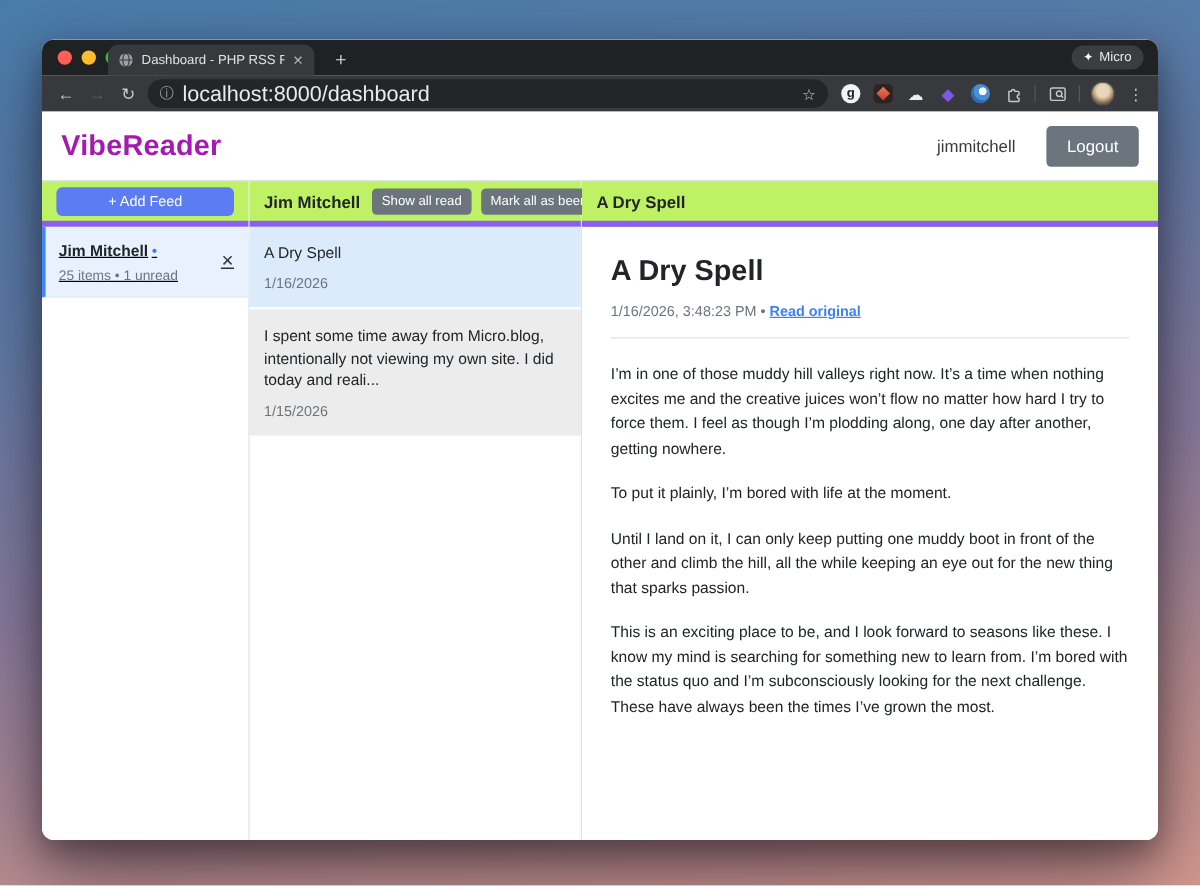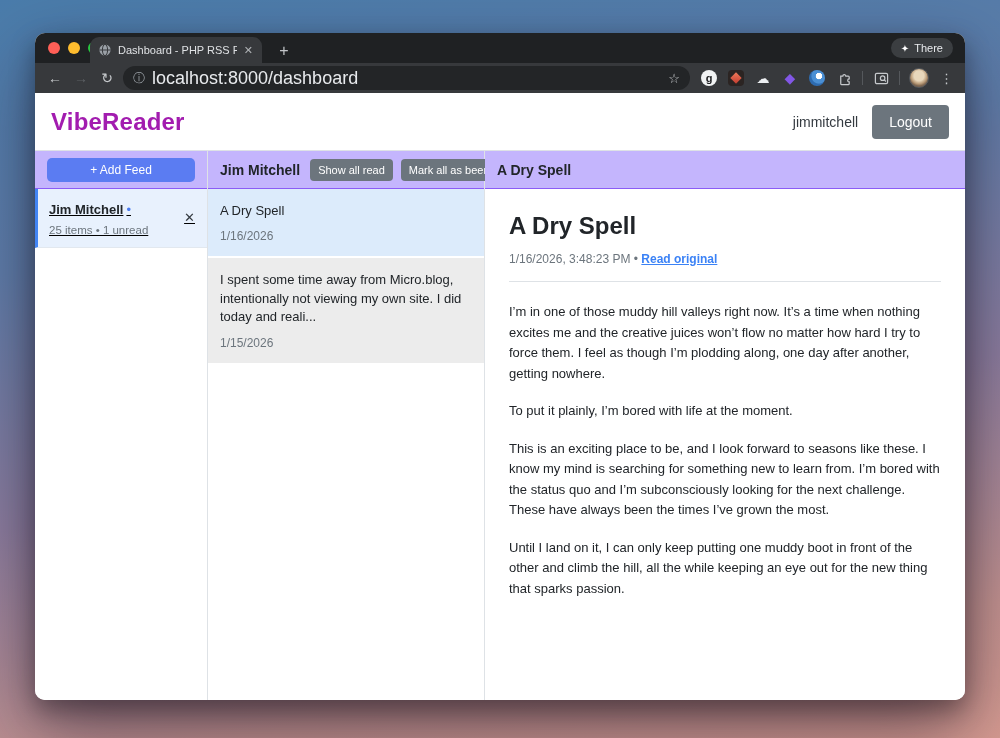--- a/index.html
+++ b/index.html
@@ -67,26 +67,26 @@
   .app { flex:1; display:flex; flex-direction:column; background:#fff; min-height:0; }
   .app-header {
     height:58px; border-bottom:1px solid #dee2e6; display:flex; align-items:center;
     padding:0 16px; justify-content:space-between; flex:0 0 auto;
   }
   .brand { font-size:24px; font-weight:bold; color:#a21caf; letter-spacing:.2px; }
   .hdr-right { display:flex; align-items:center; gap:14px; }
   .username { font-size:14px; color:#343a40; }
   .logout-btn {
     background:#6c757d; color:#fff; border:none; font-size:14px;
-    padding:9px 17px; border-radius:4px; font-family:inherit;
+    padding:9px 17px; border-radius:4px; font-family:inherit;margin-left:12px;
   }
   .columns { flex:1; display:flex; min-height:0; }
   .sidebar { width:173px; border-right:1px solid #dee2e6; display:flex; flex-direction:column; }
   .col-header {
-    height:38px; background:#c4b5fd; border-bottom:1px solid #8b5cf6;
+    height:38px; background:#bef264; border-bottom:5px solid #8b5cf6;
     display:flex; align-items:center; padding:0 12px; gap:8px; flex:0 0 auto;
   }
   .add-feed-btn {
     width:100%; background:#5b7cf2; color:#fff; border:none; border-radius:5px;
     font-size:12px; padding:5px 0; font-family:inherit;
   }
   .feed-item {
     background:#e8f1fd; border-left:3px solid #4285f4; border-bottom:1px solid #e2e8ef;
     padding:11px 10px 11px 11px; display:flex; align-items:flex-start;text-decoration:underline;
   }
@@ -132,21 +132,21 @@
           <circle cx="7" cy="7" r="5.6" fill="#9aa0a6"></circle>
           <ellipse cx="7" cy="7" rx="2.6" ry="5.6" fill="none" stroke="#37393c" stroke-width="1"></ellipse>
           <line x1="1.4" y1="7" x2="12.6" y2="7" stroke="#37393c" stroke-width="1"></line>
         </svg>
         <span class="tab-title">Dashboard - PHP RSS Reader</span>
         <span class="tab-close">✕</span>
       </div>
       <span class="newtab">+</span>
       <div class="gemini">
         <span class="g-star">✦</span>
-        <span>There</span>
+        <span>Micro</span>
       </div>
     </div>
 
     <div class="toolbar">
       <span class="nav-ic">←</span>
       <span class="nav-ic disabled">→</span>
       <span class="nav-ic">↻</span>
       <div class="omnibox">
         <span class="omni-info">ⓘ</span>
         <span class="omni-url">localhost:8000/dashboard</span>
@@ -232,22 +232,22 @@
           <div class="reader-body">
             <h1 class="art-title">A Dry Spell</h1>
             <div class="art-meta">
               <span>1/16/2026, 3:48:23 PM</span>
               <span>•</span>
               <a href="#">Read original</a>
             </div>
             <hr class="art-hr">
             <p class="art-p">I’m in one of those muddy hill valleys right now. It’s a time when nothing excites me and the creative juices won’t flow no matter how hard I try to force them. I feel as though I’m plodding along, one day after another, getting nowhere.</p>
             <p class="art-p">To put it plainly, I’m bored with life at the moment.</p>
+            <p class="art-p">Until I land on it, I can only keep putting one muddy boot in front of the other and climb the hill, all the while keeping an eye out for the new thing that sparks passion.</p>
             <p class="art-p">This is an exciting place to be, and I look forward to seasons like these. I know my mind is searching for something new to learn from. I’m bored with the status quo and I’m subconsciously looking for the next challenge. These have always been the times I’ve grown the most.</p>
-            <p class="art-p">Until I land on it, I can only keep putting one muddy boot in front of the other and climb the hill, all the while keeping an eye out for the new thing that sparks passion.</p>
 
           </div>
         </div>
 
       </div>
     </div>
   </div>
 </div>
 
 </body></html>

